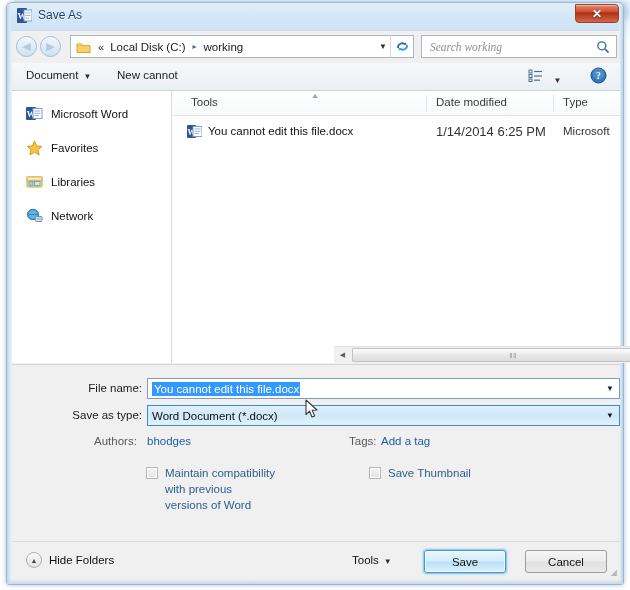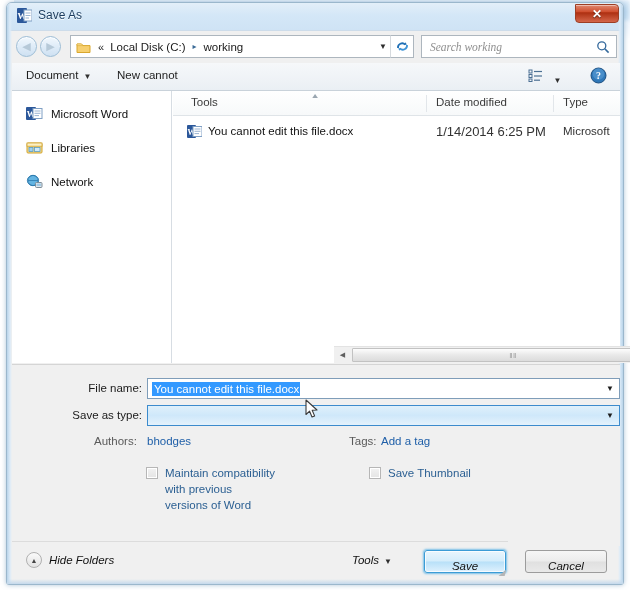--- a/index.html
+++ b/index.html
@@ -299,45 +299,44 @@
     box-shadow: inset 0 0 0 1px #ffffff;
     cursor: pointer;
   }
   .cb-label {
     display: block; margin-left: 19px;
     font-size: 11.5px; color: #2b5f92; line-height: 16px; cursor: pointer;
   }
 
   
   #footer {
-    position: absolute; left: 5px; bottom: 5px; width: 496px; height: 38px;
+    position: absolute; left: 5px; bottom: 5px; width: 608px; height: 38px;
     background: #f0f0f0;
     border-top: 1px solid #dcdcdc;
-    font-style: italic;
   }
   #hide-folders {
     position: absolute; left: 14px; top: 10px;
     display: flex; align-items: center; cursor: pointer;
   }
   .hf-circle {
     width: 16px; height: 16px; border-radius: 50%;
     background: linear-gradient(to bottom, #fafafa 0%, #e2e2e2 100%);
     border: 1px solid #b0b0b0;
     display: flex; align-items: center; justify-content: center;
     font-size: 7px; color: #444; flex: none;
   }
   .hf-text { margin-left: 7px; font-size: 11.5px; color: #111; }
   #tools-btn {
     position: absolute; left: 340px; top: 12px;
     font-size: 11.5px; color: #111; cursor: default;
   }
   .btn {
     position: absolute; top: 8px; height: 23px; width: 82px;
     font-size: 11.5px; color: #111;
-    display: flex; align-items: flex-end; justify-content: center;
+    display: flex; align-items: center; justify-content: center;
     border-radius: 3px; cursor: pointer;
     background: linear-gradient(to bottom, #f6f6f6 0%, #ececec 48%, #e0e0e0 52%, #e9e9e9 100%);
     border: 1px solid #9c9c9c;
   }
   #save-btn {
     left: 412px;
     background: linear-gradient(to bottom, #eaf6fd 0%, #d5edfb 48%, #b8e0f8 52%, #dff1fd 100%);
     border: 1px solid #3c9cd6;
     box-shadow: 0 0 2px 1px rgba(80,175,230,.75), inset 0 0 0 1px rgba(255,255,255,.75);
   }
@@ -467,20 +466,28 @@
             <text x="5" y="11" font-size="8.5" font-family="Liberation Serif, serif" fill="#ffffff" text-anchor="middle" font-weight="bold">W</text>
             <rect x="7" y="2.5" width="9" height="10" fill="#ffffff" stroke="#7f9fc4" stroke-width="1"></rect>
             <line x1="8.5" y1="5" x2="14.5" y2="5" stroke="#9bb4d2" stroke-width="1"></line>
             <line x1="8.5" y1="7.3" x2="14.5" y2="7.3" stroke="#9bb4d2" stroke-width="1"></line>
             <line x1="8.5" y1="9.6" x2="13" y2="9.6" stroke="#9bb4d2" stroke-width="1"></line>
           </svg>
         </span>
         <span class="side-label">Microsoft Word</span>
       </div>
 
+      <div class="side-item">
+        <span class="side-ico">
+          <svg width="17" height="16" viewBox="0 0 17 16">
+            <polygon points="8.5,1 10.6,6 16,6.3 11.9,9.8 13.2,15 8.5,12.1 3.8,15 5.1,9.8 1,6.3 6.4,6" fill="#f6c445" stroke="#d79a1a" stroke-width="1"></polygon>
+          </svg>
+        </span>
+        <span class="side-label">Favorites</span>
+      </div>
 
       <div class="side-item">
         <span class="side-ico">
           <svg width="17" height="15" viewBox="0 0 17 15">
             <rect x="1" y="3" width="15" height="10" rx="1" fill="#f8dc8e" stroke="#cfa32f" stroke-width="1"></rect>
             <rect x="1" y="3" width="15" height="3.2" fill="#fdf0c4" stroke="#cfa32f" stroke-width=".8"></rect>
             <rect x="3" y="7.5" width="4" height="4" fill="#9fd0ef" stroke="#5a9cc4" stroke-width=".8"></rect>
             <rect x="8.5" y="7.5" width="5.5" height="4" fill="#cfe9f8" stroke="#5a9cc4" stroke-width=".8"></rect>
           </svg>
         </span>
@@ -539,20 +546,21 @@
 
   <div id="lower">
     <span id="lbl-filename" class="form-label">File name:</span>
     <div id="filename-combo" class="combo">
       <span class="combo-text selected">You cannot edit this file.docx</span>
       <span class="combo-caret">▼</span>
     </div>
 
     <span id="lbl-savetype" class="form-label">Save as type:</span>
     <div id="savetype-combo" class="combo">
+      <span class="combo-text">Word Document (*.docx)</span>
       <span class="combo-caret">▼</span>
     </div>
 
     <span id="lbl-authors" class="meta-label">Authors:</span>
     <span id="val-authors" class="meta-link">bhodges</span>
     <span id="lbl-tags" class="meta-label">Tags:</span>
     <span id="val-tags" class="meta-link">Add a tag</span>
 
     <div id="cb-maintain-row" class="cbrow">
       <span class="cbox"></span>

